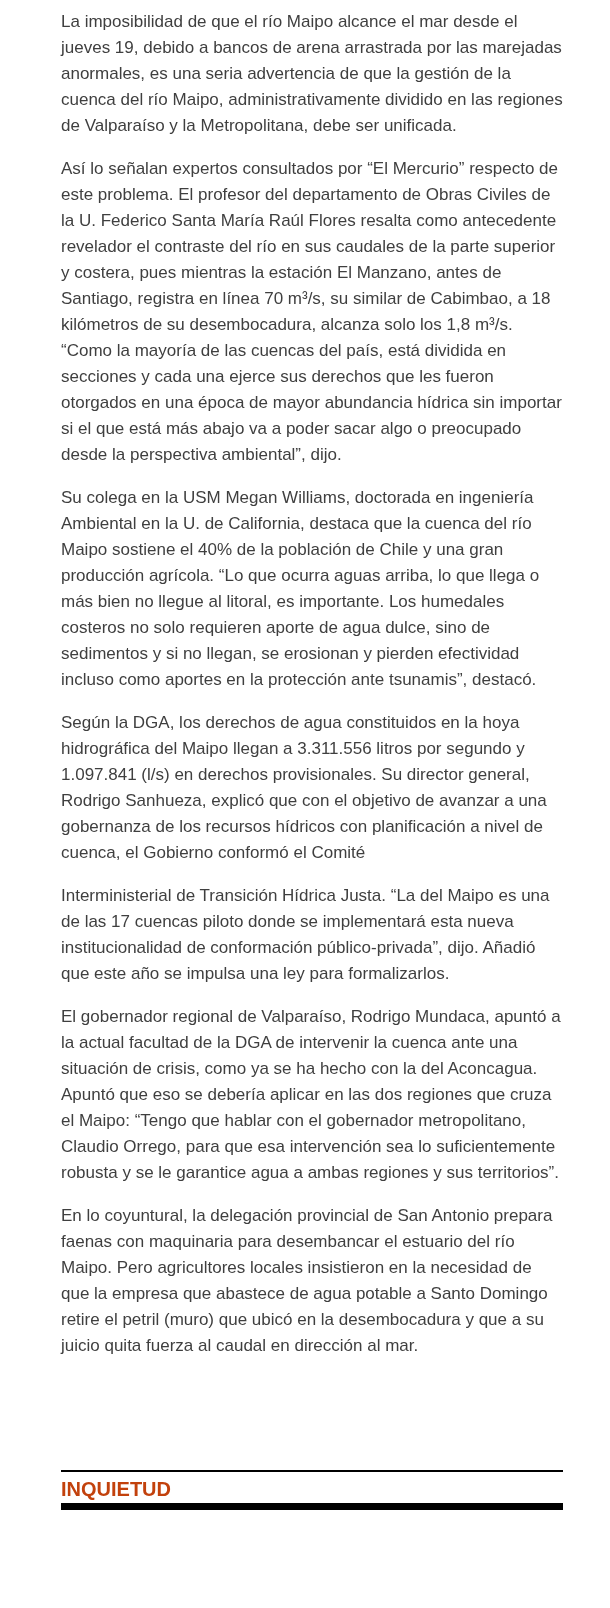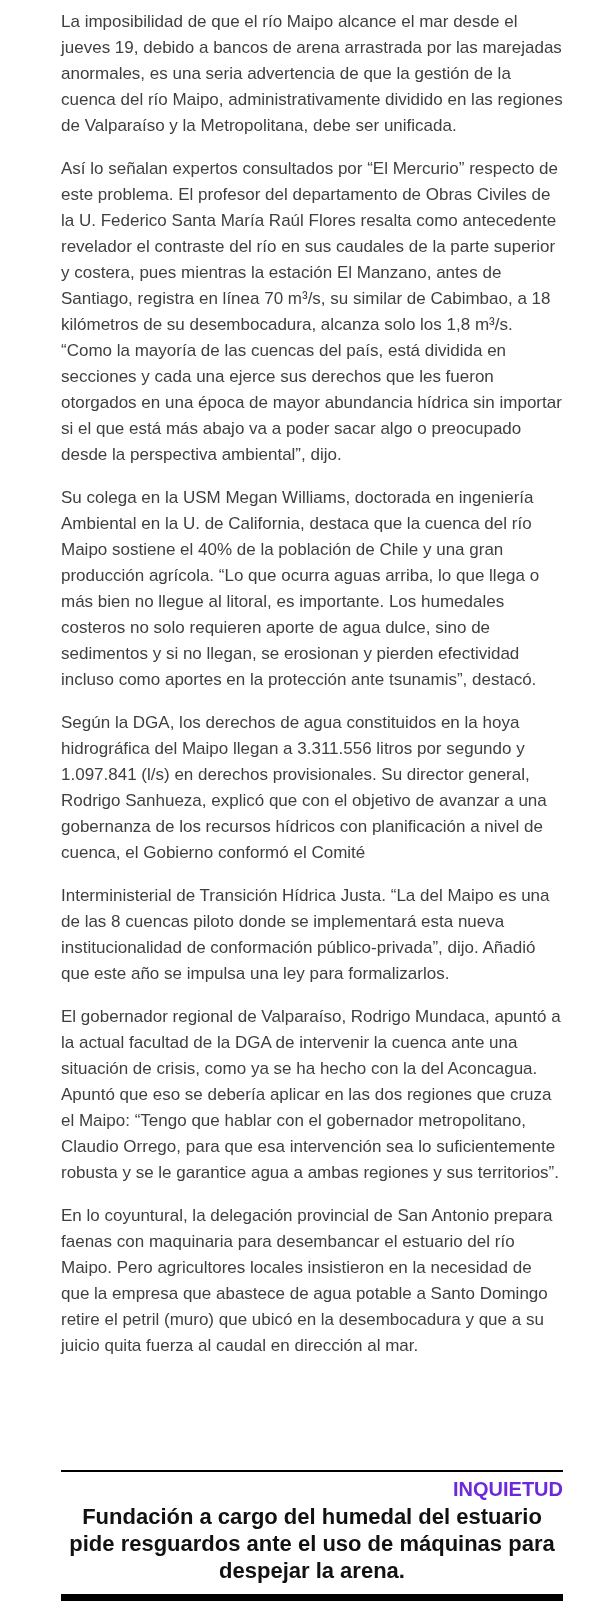--- a/index.html
+++ b/index.html
@@ -36,22 +36,22 @@
   .divider {
     border: 0;
     border-top: 2px solid #000000;
     margin: 0 0 6px 0;
   }
   .kicker {
     margin: 0 0 2px 0;
     font-size: 20px;
     line-height: 23px;
     font-weight: bold;
-    text-align: right;
-    color: #6d28d9;
+    text-align: left;
+    color: #c2410c;
   }
   .headline {
     margin: 0 0 10px 0;
     font-size: 22px;
     line-height: 27px;
     font-weight: bold;
     text-align: center;
     color: #111111;
   }
   .bottom-bar {
@@ -62,25 +62,24 @@
 </head>
 <body>
 
 <div class="page">
 
   <div class="article">
     <p class="para">La imposibilidad de que el río Maipo alcance el mar desde el jueves 19, debido a bancos de arena arrastrada por las marejadas anormales, es una seria advertencia de que la gestión de la cuenca del río Maipo, administrativamente dividido en las regiones de Valparaíso y la Metropolitana, debe ser unificada.</p>
     <p class="para">Así lo señalan expertos consultados por “El Mercurio” respecto de este problema. El profesor del departamento de Obras Civiles de la U. Federico Santa María Raúl Flores resalta como antecedente revelador el contraste del río en sus caudales de la parte superior y costera, pues mientras la estación El Manzano, antes de Santiago, registra en línea 70 m³/s, su similar de Cabimbao, a 18 kilómetros de su desembocadura, alcanza solo los 1,8 m³/s. “Como la mayoría de las cuencas del país, está dividida en secciones y cada una ejerce sus derechos que les fueron otorgados en una época de mayor abundancia hídrica sin importar si el que está más abajo va a poder sacar algo o preocupado desde la perspectiva ambiental”, dijo.</p>
     <p class="para">Su colega en la USM Megan Williams, doctorada en ingeniería Ambiental en la U. de California, destaca que la cuenca del río Maipo sostiene el 40% de la población de Chile y una gran producción agrícola. “Lo que ocurra aguas arriba, lo que llega o más bien no llegue al litoral, es importante. Los humedales costeros no solo requieren aporte de agua dulce, sino de sedimentos y si no llegan, se erosionan y pierden efectividad incluso como aportes en la protección ante tsunamis”, destacó.</p>
     <p class="para">Según la DGA, los derechos de agua constituidos en la hoya hidrográfica del Maipo llegan a 3.311.556 litros por segundo y 1.097.841 (l/s) en derechos provisionales. Su director general, Rodrigo Sanhueza, explicó que con el objetivo de avanzar a una gobernanza de los recursos hídricos con planificación a nivel de cuenca, el Gobierno conformó el Comité</p>
-    <p class="para">Interministerial de Transición Hídrica Justa. “La del Maipo es una de las 8 cuencas piloto donde se implementará esta nueva institucionalidad de conformación público-privada”, dijo. Añadió que este año se impulsa una ley para formalizarlos.</p>
+    <p class="para">Interministerial de Transición Hídrica Justa. “La del Maipo es una de las 17 cuencas piloto donde se implementará esta nueva institucionalidad de conformación público-privada”, dijo. Añadió que este año se impulsa una ley para formalizarlos.</p>
     <p class="para">El gobernador regional de Valparaíso, Rodrigo Mundaca, apuntó a la actual facultad de la DGA de intervenir la cuenca ante una situación de crisis, como ya se ha hecho con la del Aconcagua. Apuntó que eso se debería aplicar en las dos regiones que cruza el Maipo: “Tengo que hablar con el gobernador metropolitano, Claudio Orrego, para que esa intervención sea lo suficientemente robusta y se le garantice agua a ambas regiones y sus territorios”.</p>
     <p class="para">En lo coyuntural, la delegación provincial de San Antonio prepara faenas con maquinaria para desembancar el estuario del río Maipo. Pero agricultores locales insistieron en la necesidad de que la empresa que abastece de agua potable a Santo Domingo retire el petril (muro) que ubicó en la desembocadura y que a su juicio quita fuerza al caudal en dirección al mar.</p>
   </div>
 
   <div class="footer">
     <hr class="divider">
     <div class="kicker">INQUIETUD</div>
-    <div class="headline">Fundación a cargo del humedal del estuario pide resguardos ante el uso de máquinas para despejar la arena.</div>
     <div class="bottom-bar"></div>
   </div>
 
 </div>
 
 </body></html>

